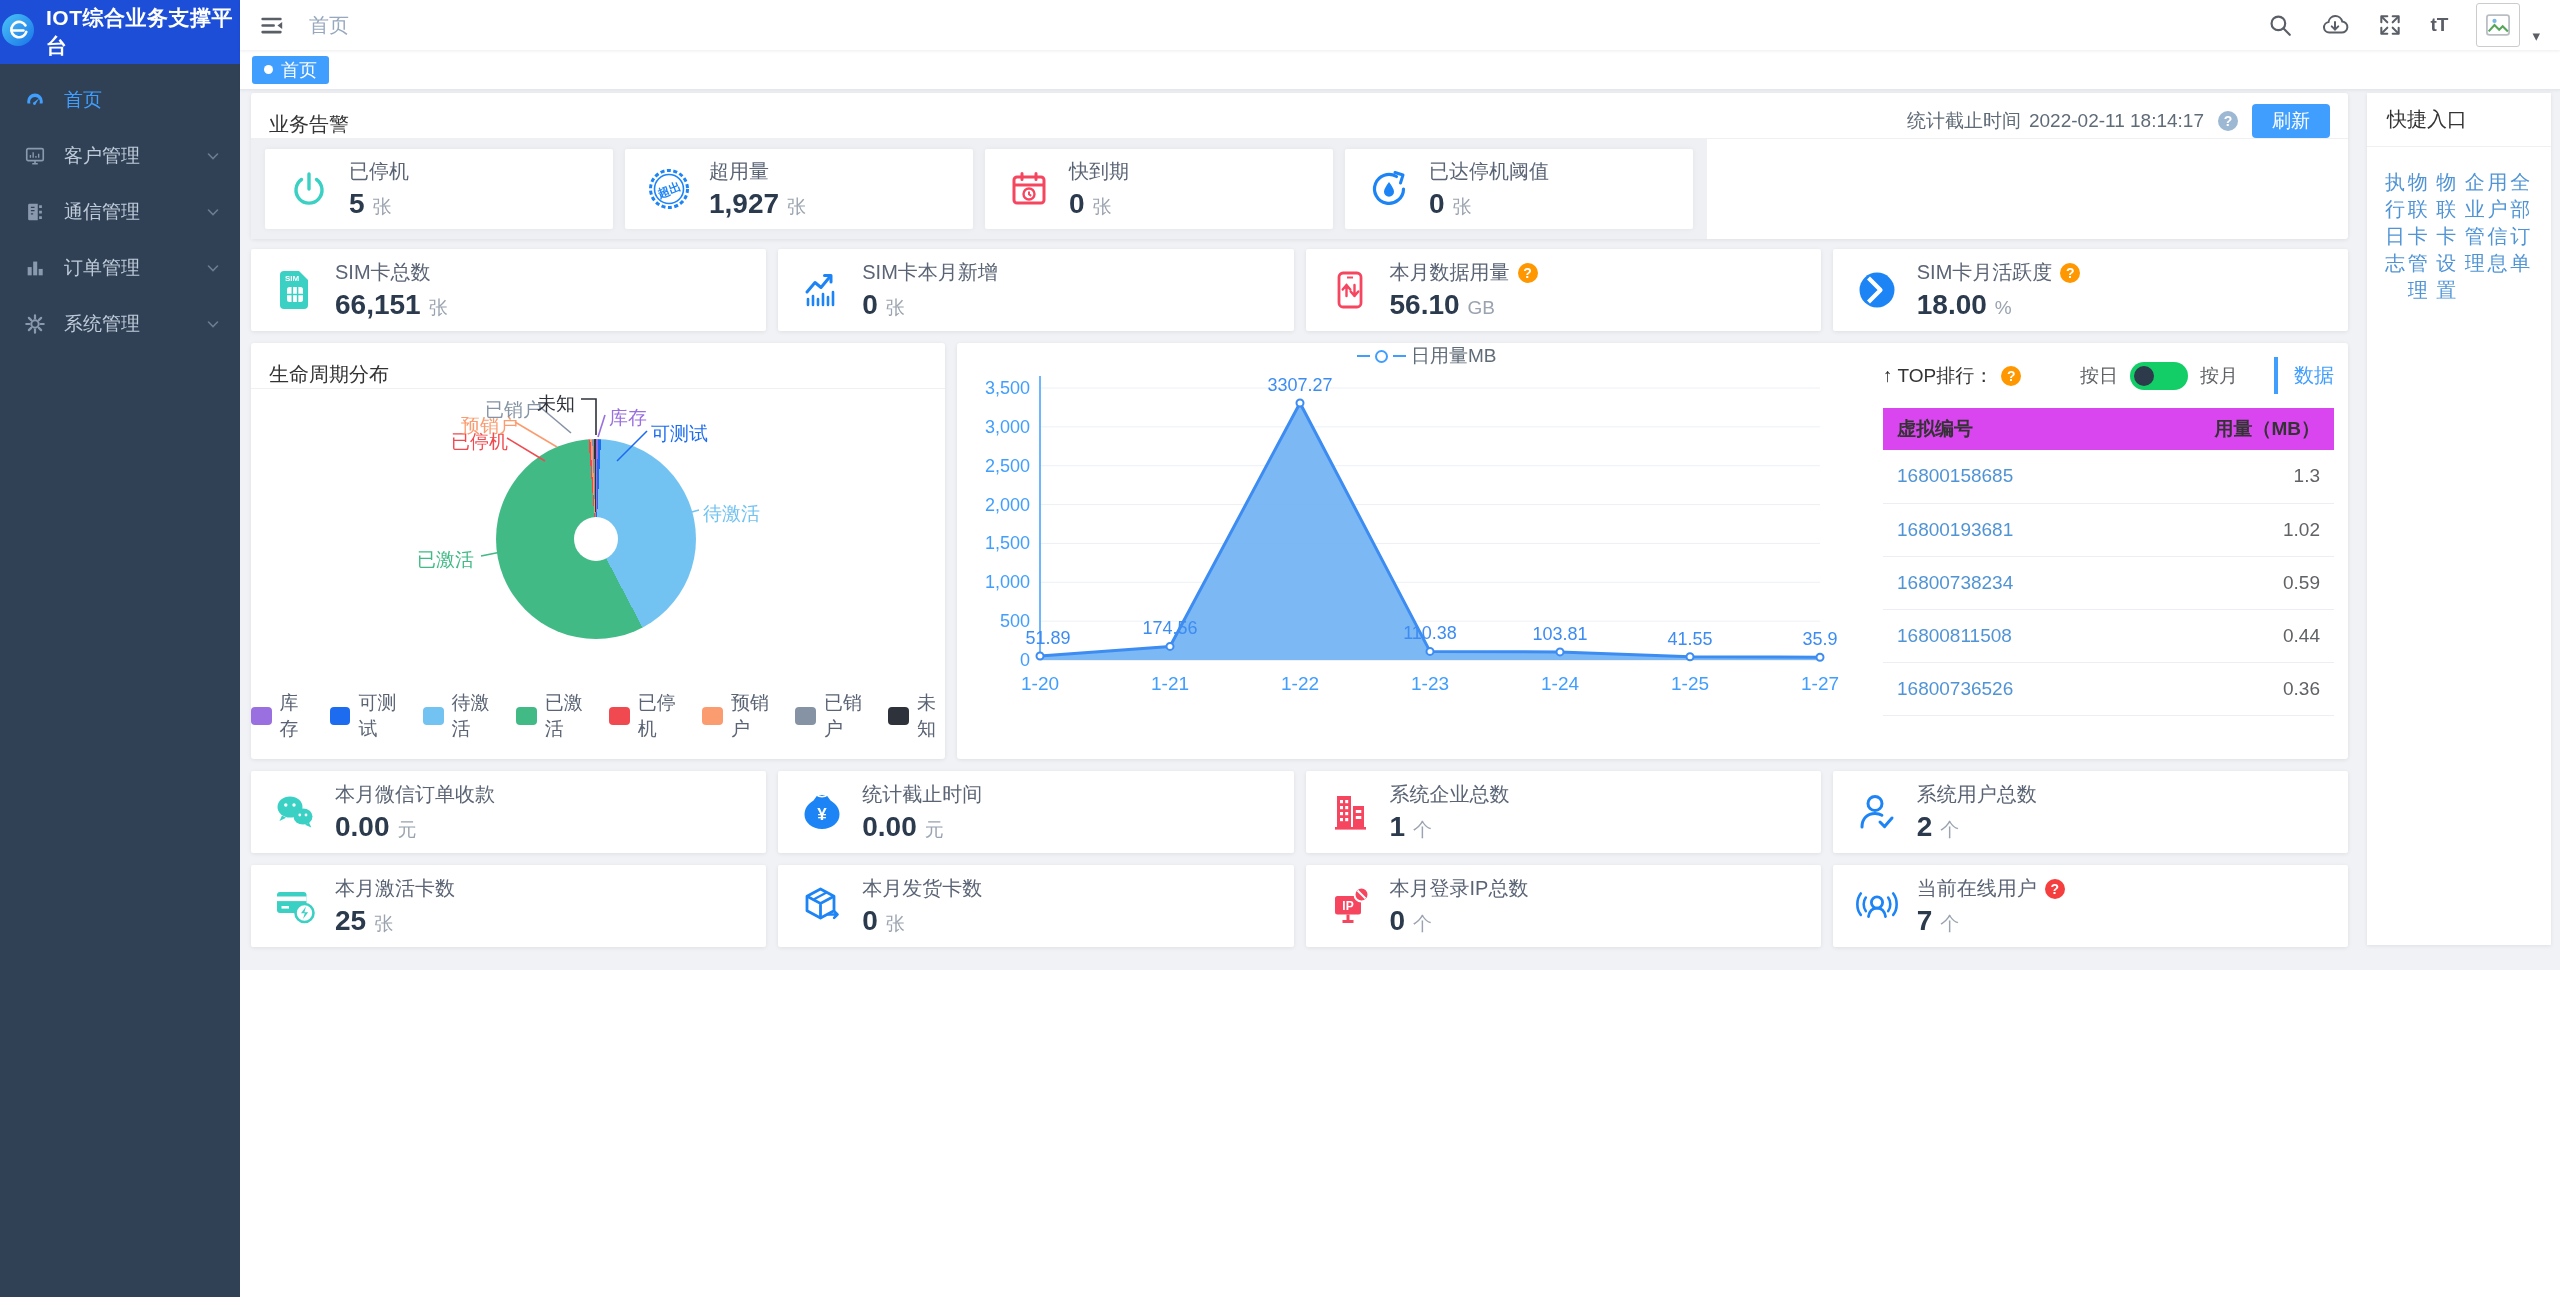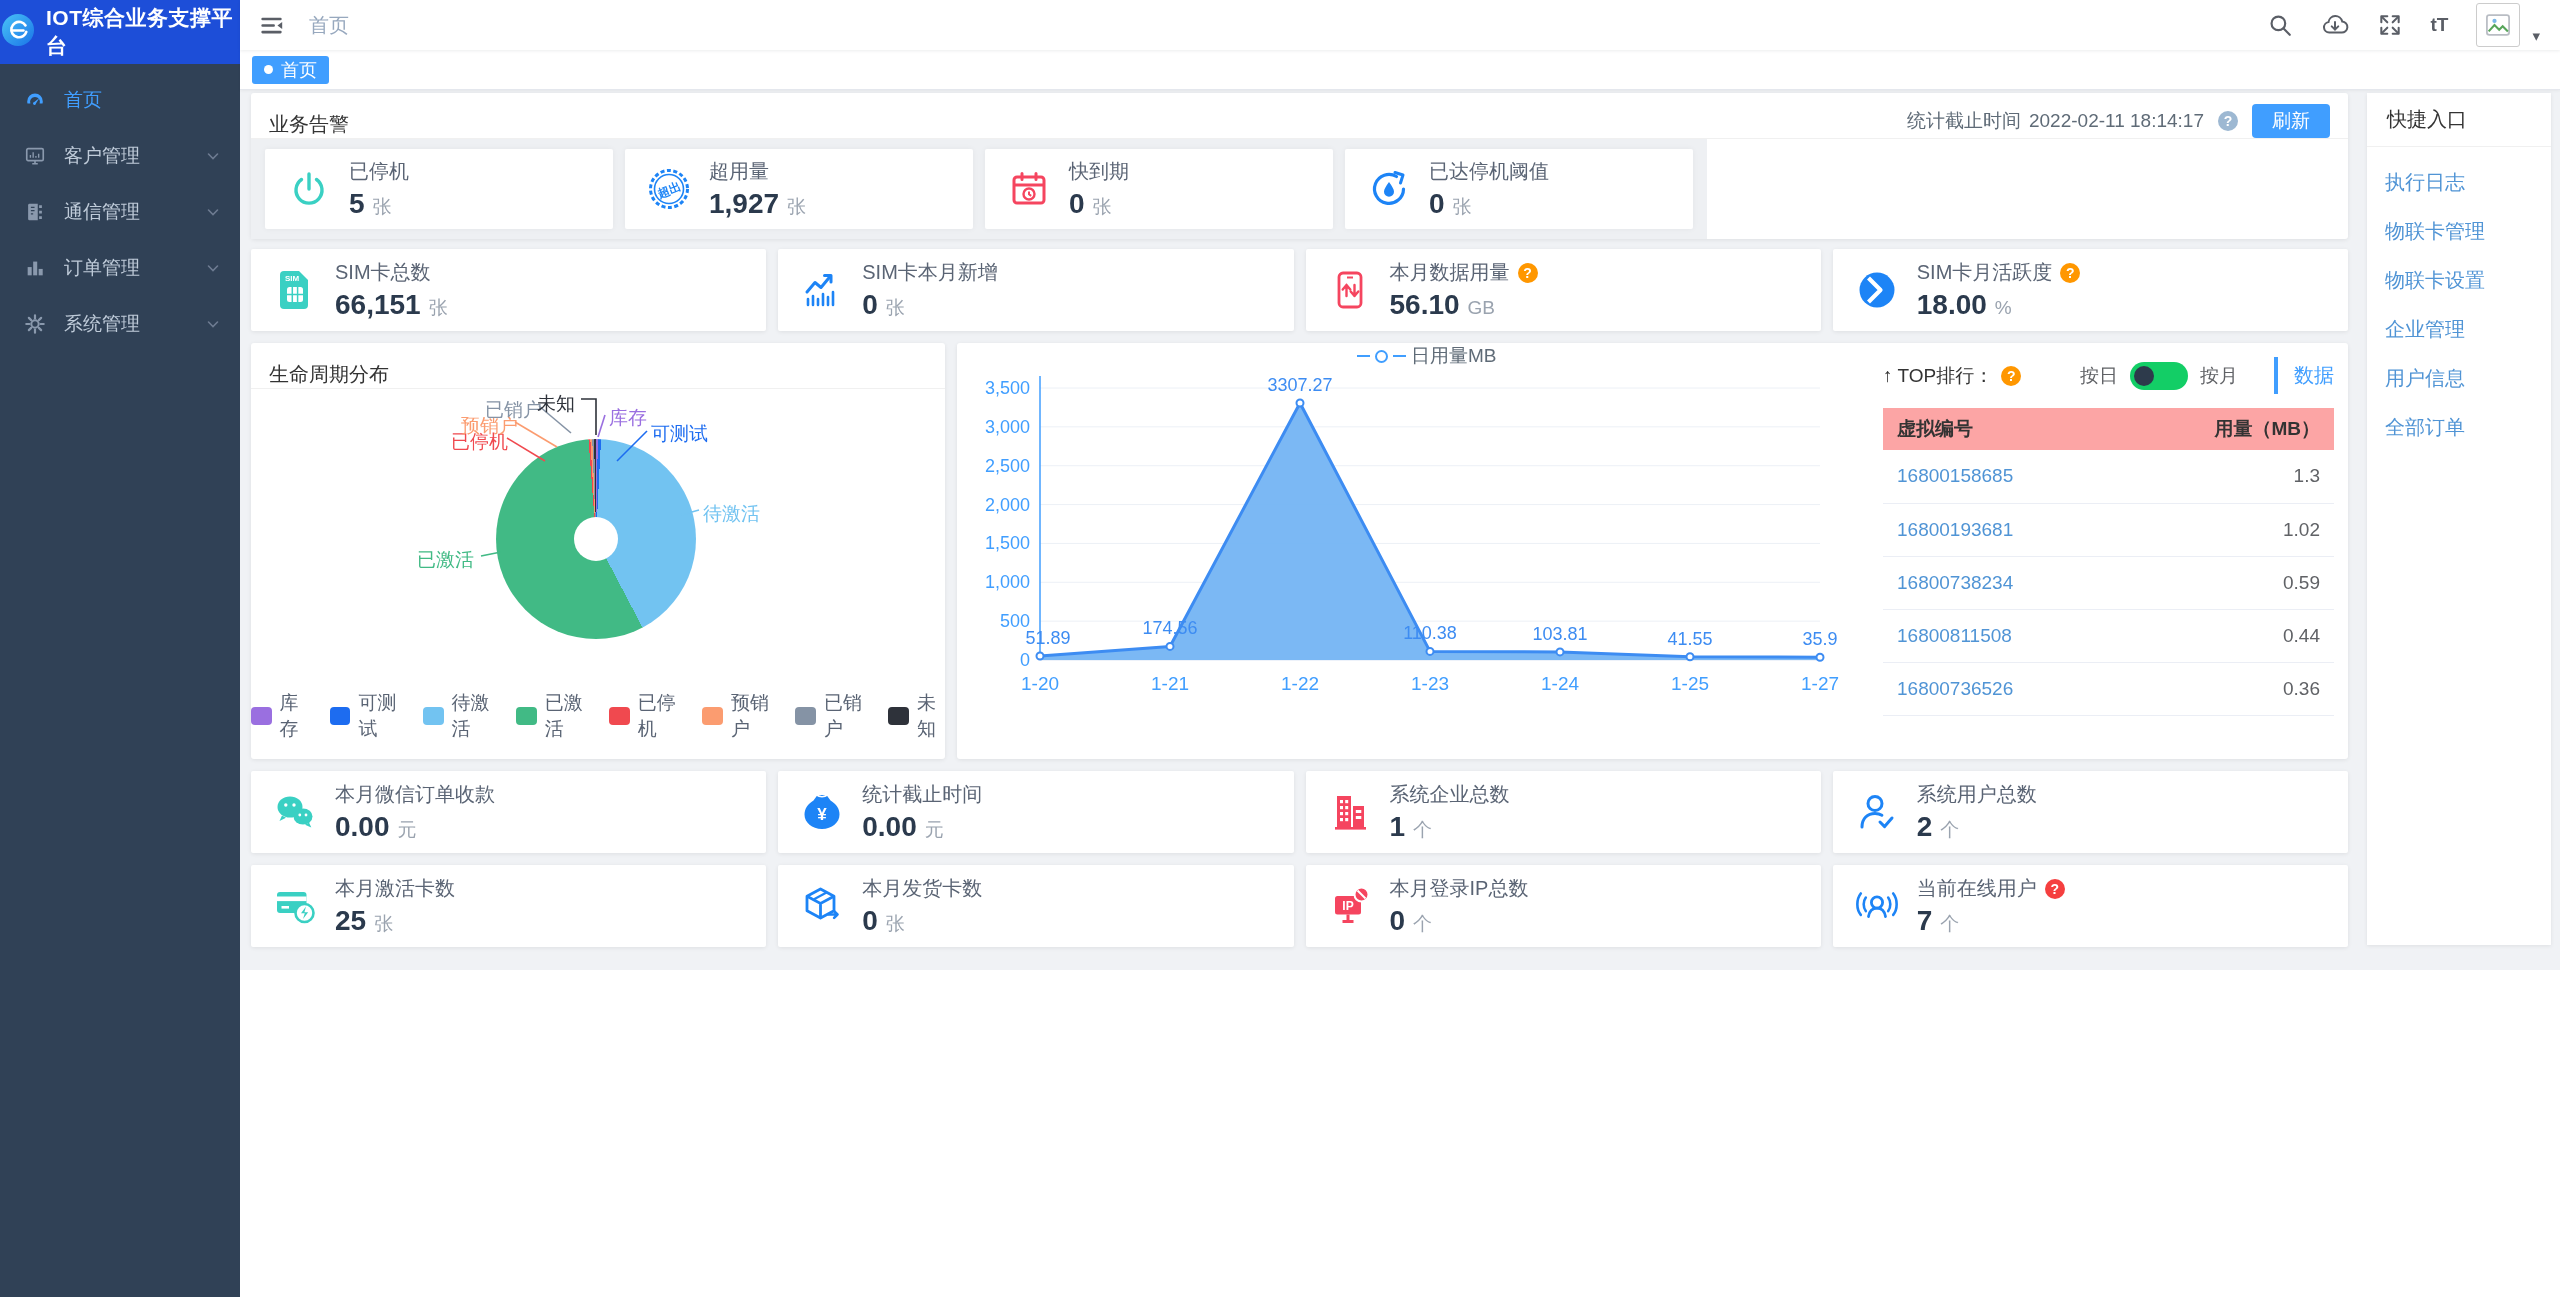--- a/index.html
+++ b/index.html
@@ -75,29 +75,29 @@
   .lg-line { width:13px; border-top:2px solid #409eff; }
   .lg-dot { width:13px; height:13px; border:2px solid #409eff; border-radius:50%; background:#fff; }
   .top-panel { flex:1; padding:14px 14px 0 26px; }
   .tp-head { display:flex; align-items:center; font-size:19px; color:#333; }
   .tp-title { display:flex; align-items:center; gap:8px; }
   .tp-switch-group { margin-left:auto; display:flex; align-items:center; gap:12px; color:#606266; }
   .switch { width:58px; height:28px; border-radius:14px; background:#13ce66; position:relative; cursor:pointer; }
   .switch .knob { position:absolute; left:4px; top:4px; width:20px; height:20px; border-radius:50%; background:#2d3a4b; }
   .data-tab { margin-left:36px; border-left:4px solid #409eff; color:#409eff; font-size:20px; padding:5px 0 5px 16px; cursor:pointer; }
   .top-table { width:100%; border-collapse:collapse; margin-top:14px; }
-  .top-table th { background:#fca5a5; font-size:19px; color:#333; height:42px; padding:0 14px; text-align:left; font-weight:bold; }
+  .top-table th { background:#d946ef; font-size:19px; color:#333; height:42px; padding:0 14px; text-align:left; font-weight:bold; }
   .top-table th.right, .top-table td.val { text-align:right; }
   .top-table td { height:53px; border-bottom:1px solid #ebeef5; font-size:19px; padding:0 14px; }
   .top-table td.num { color:#5094d5; cursor:pointer; }
   .top-table td.val { color:#606266; }
 
   .quick-panel { position:absolute; top:3px; left:2127px; width:184px; height:852px; background:#fff; box-shadow:0 1px 4px rgba(0,0,0,.08); }
   .qp-header { padding:13px 20px; font-size:20px; color:#333; border-bottom:1px solid #f0f0f0; }
-  .qp-links { padding:22px 18px; display:flex; flex-direction:column; gap:22px; }
+  .qp-links { padding:22px 18px; display:flex; }
   .qp-links a { color:#5094d5; font-size:20px; text-decoration:none; cursor:pointer; }
 
   svg text { font-family:"Liberation Sans","DejaVu Sans",sans-serif; }
 </style>
 </head>
 <body>
 
 <div class="app">
 
   <aside class="sidebar">

